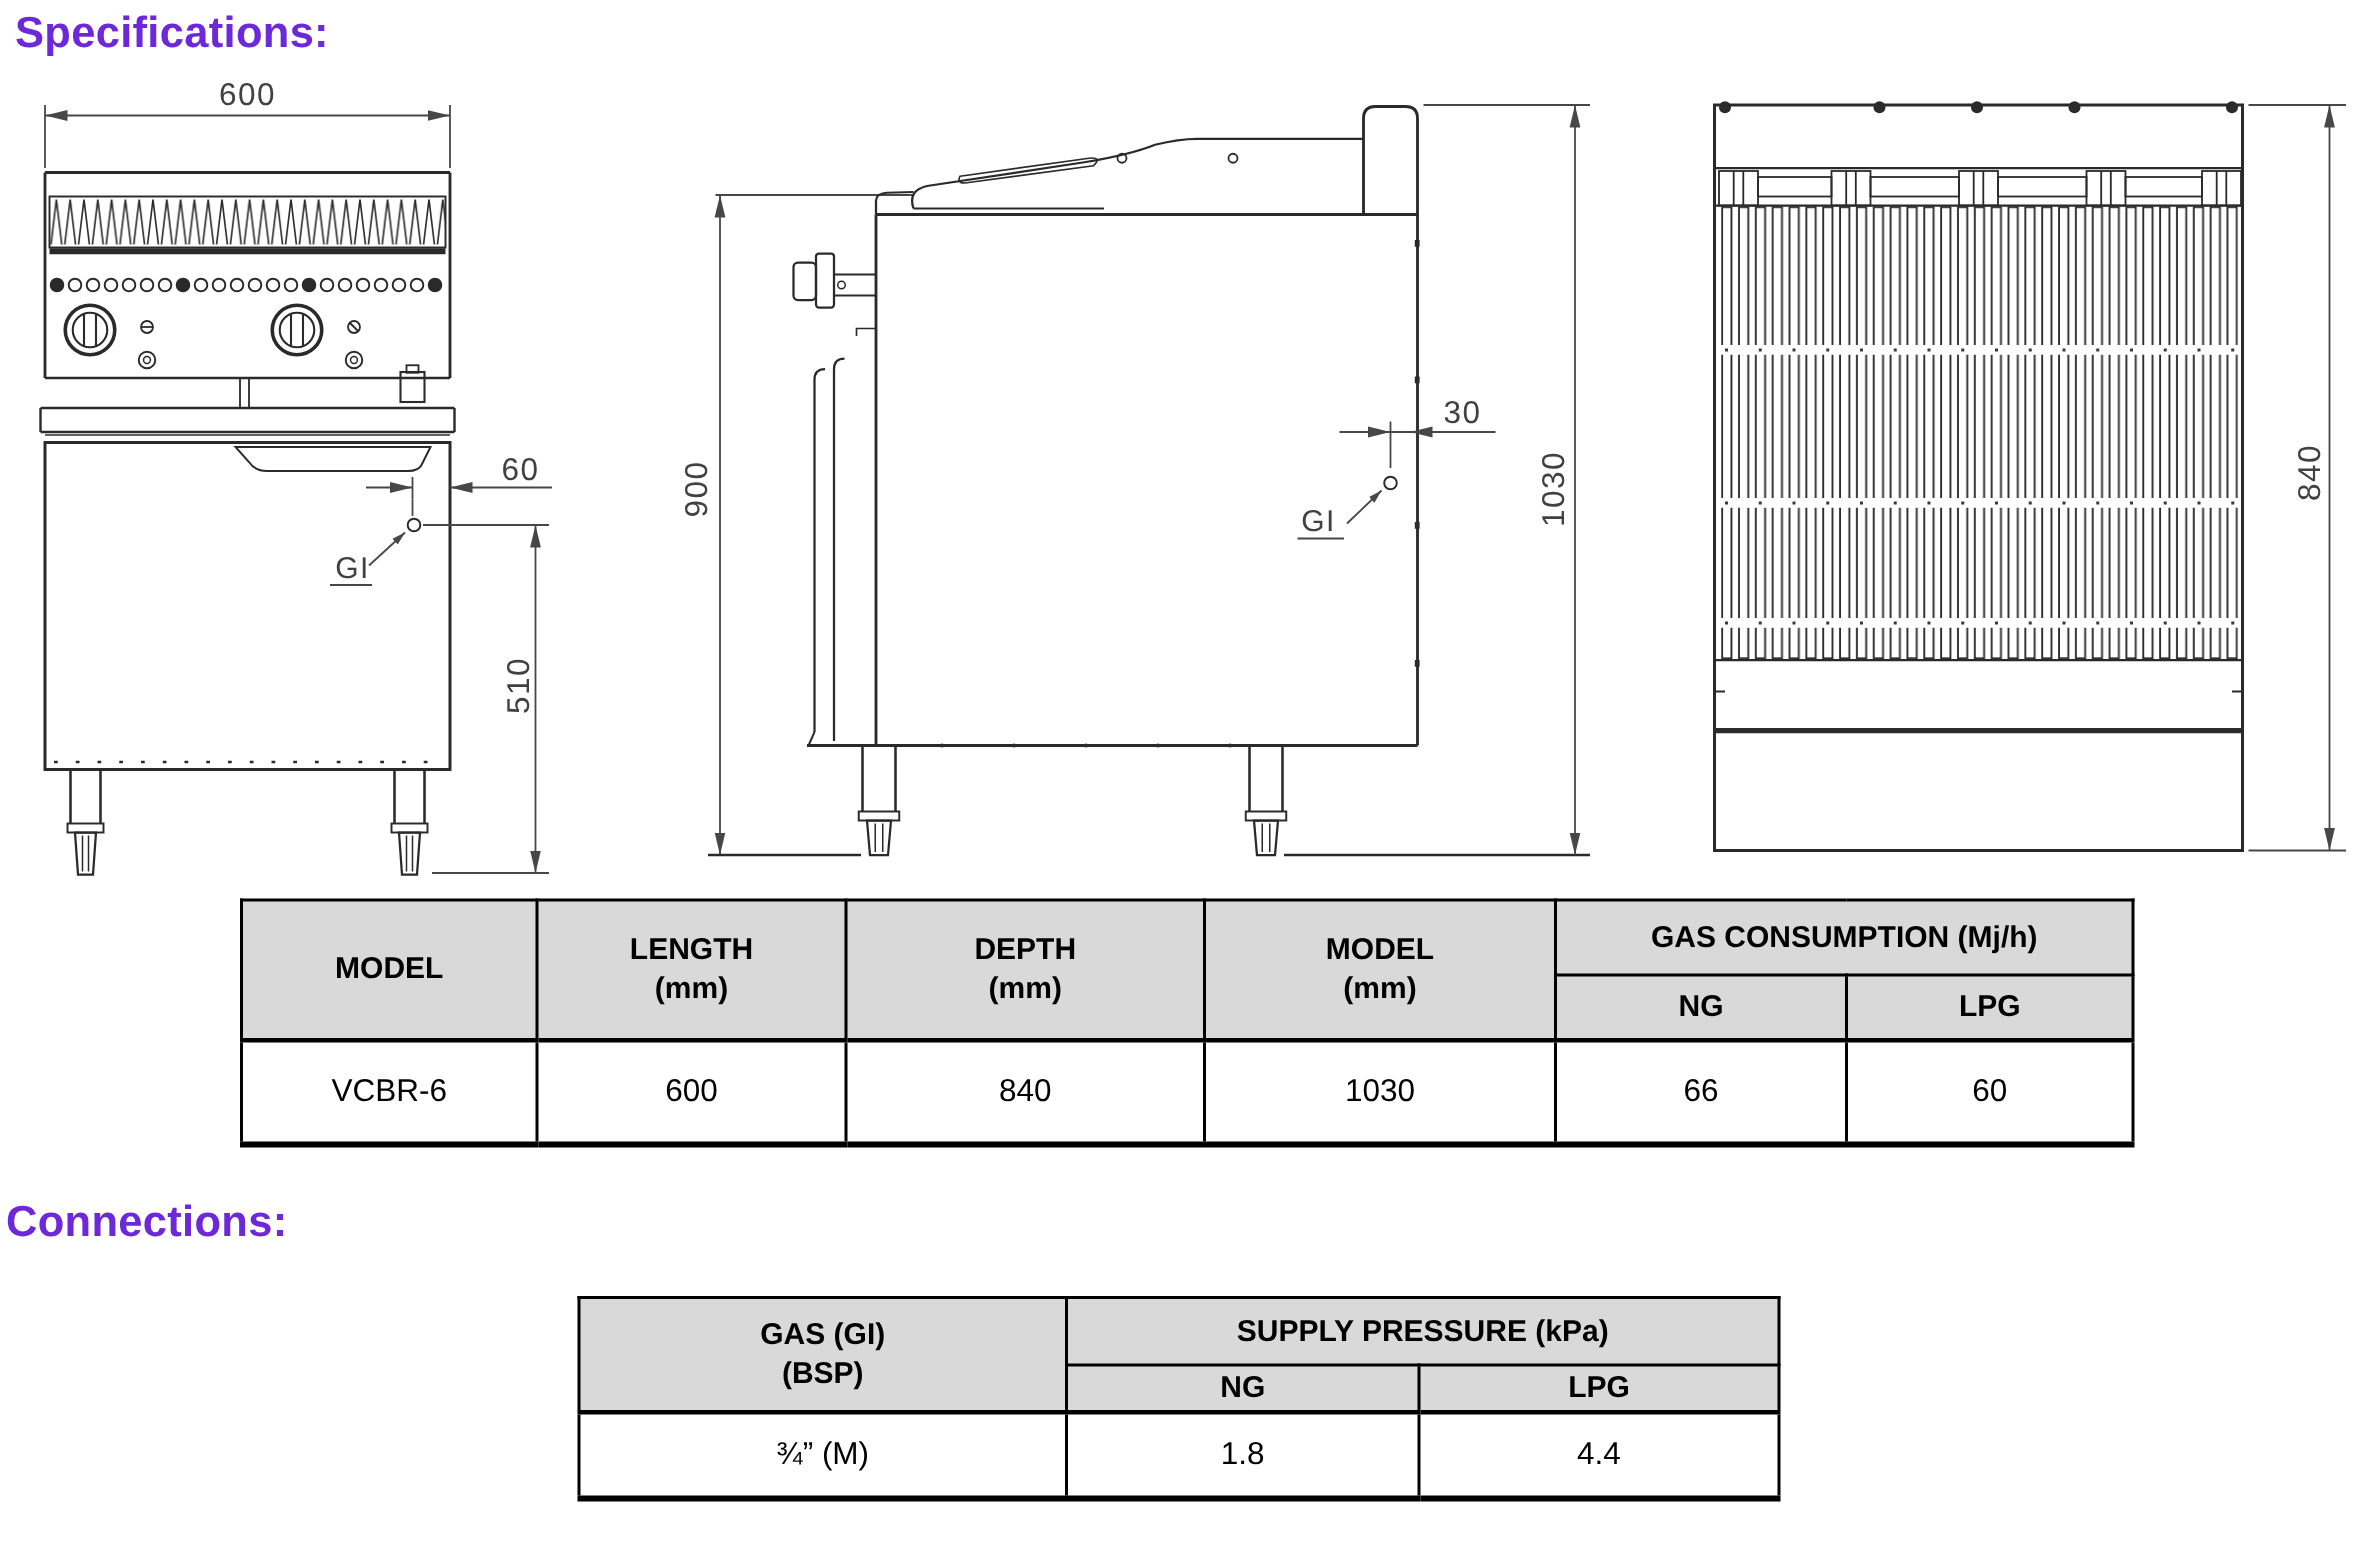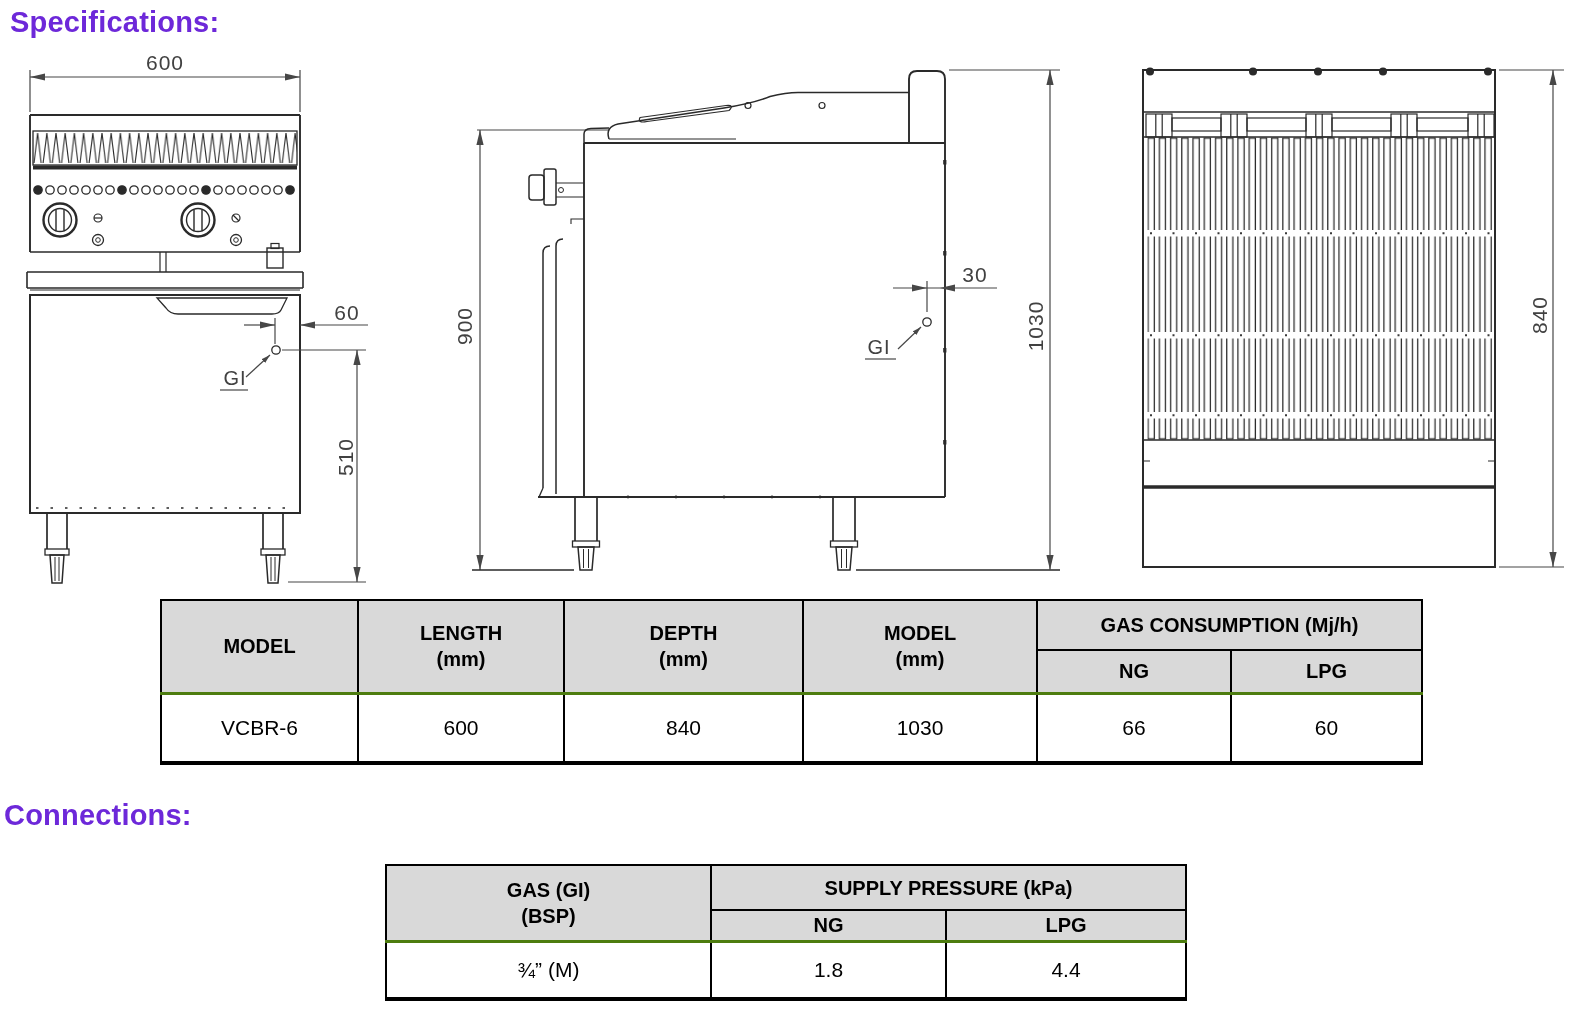--- a/index.html
+++ b/index.html
@@ -11,21 +11,21 @@
   svg.drawing{position:absolute;left:0;top:40px;}
   svg .obj{stroke:#2a2a2a;fill:none;}
   svg .dim{stroke:#474747;fill:none;stroke-width:1.2;}
   svg .dimtxt{fill:#414141;font-size:21px;letter-spacing:1px;font-family:"Liberation Sans",sans-serif;}
   svg .gitxt{fill:#414141;font-size:20px;letter-spacing:1px;font-family:"Liberation Sans",sans-serif;}
 
   table.sheet{position:absolute;border-collapse:collapse;table-layout:fixed;background:#fff;}
   table.sheet th,table.sheet td{border:2px solid #000;text-align:center;vertical-align:middle;padding:0;}
   table.sheet th{background:var(--header-bg,#d9d9d9);font-weight:bold;font-size:20px;line-height:1.3;color:#000;}
   table.sheet td{font-size:21px;background:#fff;color:#000;}
-  tr.bodyrow td{border-top:3px solid #4d7c0f;border-bottom:4px solid #000;}
+  tr.bodyrow td{border-top:3px solid #000000;border-bottom:4px solid #000;}
   #spec-table{left:160px;top:599px;}
   #conn-table{left:385px;top:864px;}
 </style>
 </head>
 <body>
 
 <div class="page">
 
   <h1 class="heading" id="spec-heading">Specifications:</h1>
 

